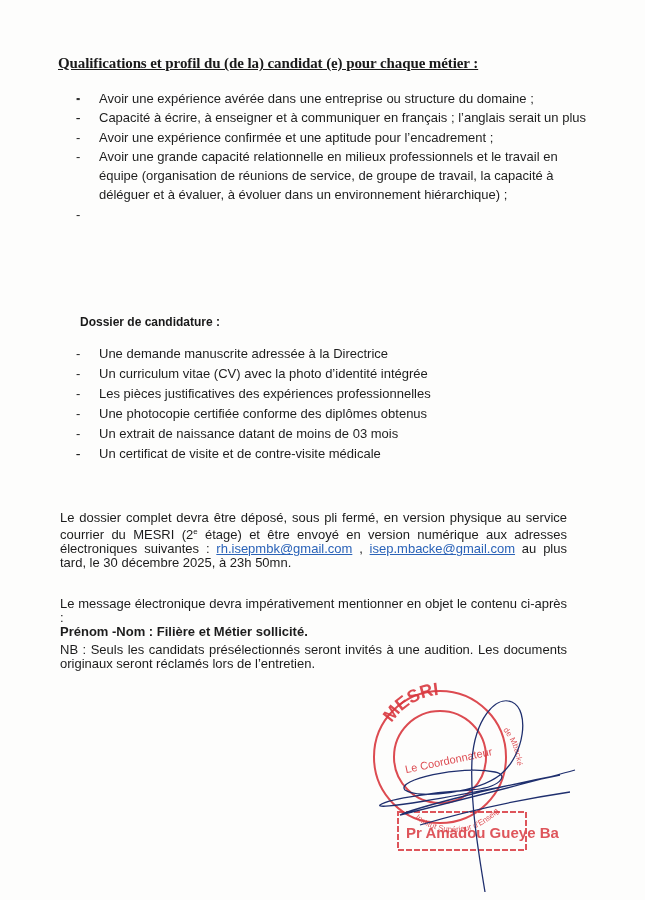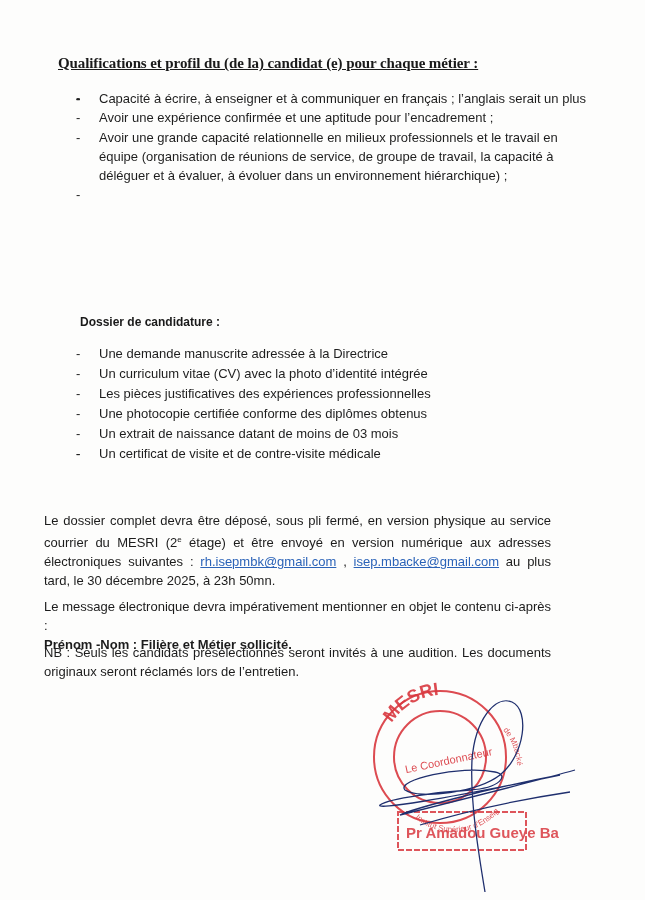--- a/index.html
+++ b/index.html
@@ -20,41 +20,41 @@
     }
     ul.list li .dash { position: absolute; left: 0; top: 0; }
     #qual-list { top: 88px; }
     #qual-list li { margin-bottom: 0.5px; }
     .subhead {
       position: absolute; left: 80px; top: 315px; font-weight: bold; font-size: 12px; color: #1a1a1a;
     }
     #dossier-list { top: 344px; }
     #dossier-list li { margin-bottom: 1px; }
     .para {
-      position: absolute; left: 44px; width: 507px; font-size: 13px; line-height: 19px;
+      position: absolute; left: 60px; width: 507px; font-size: 13px; line-height: 14px;
       text-align: justify; color: #1c1c1c;
     }
     #para1 { top: 511px; }
     #para2 { top: 597px; }
     #para3 { top: 643px; }
     .bold { font-weight: bold; }
     a.email { color: #2b63b8; text-decoration: underline; }
     sup { font-size: 8px; }
     .stamp { position: absolute; left: 360px; top: 680px; width: 270px; height: 215px; }
   </style>
 </head>
 <body>
 
 <div class="page">
 
   <div class="title">Qualifications et profil du (de la) candidat (e)  pour chaque métier :</div>
 
   <ul class="list" id="qual-list">
     <li><span class="dash">-</span></li>
-    <li><span class="dash">-</span></li>
+    <li><span class="dash">-</span><span>Avoir une expérience avérée dans une entreprise ou structure du domaine ;</span></li>
     <li><span class="dash">-</span></li>
     <li><span class="dash">-</span><span>Capacité à écrire, à enseigner et à communiquer en français ; l’anglais serait un plus</span></li>
     <li><span class="dash">-</span><span>Avoir une expérience confirmée et une aptitude pour l’encadrement ;</span></li>
     <li><span class="dash">-</span><span>Avoir une grande capacité relationnelle en milieux professionnels et le travail en équipe (organisation de réunions de service, de groupe de travail, la capacité à déléguer et à évaluer, à évoluer dans un environnement hiérarchique) ;</span></li>
     <li><span class="dash">-</span></li>
   </ul>
 
   <div class="subhead">Dossier de candidature :</div>
 
   <ul class="list" id="dossier-list">

